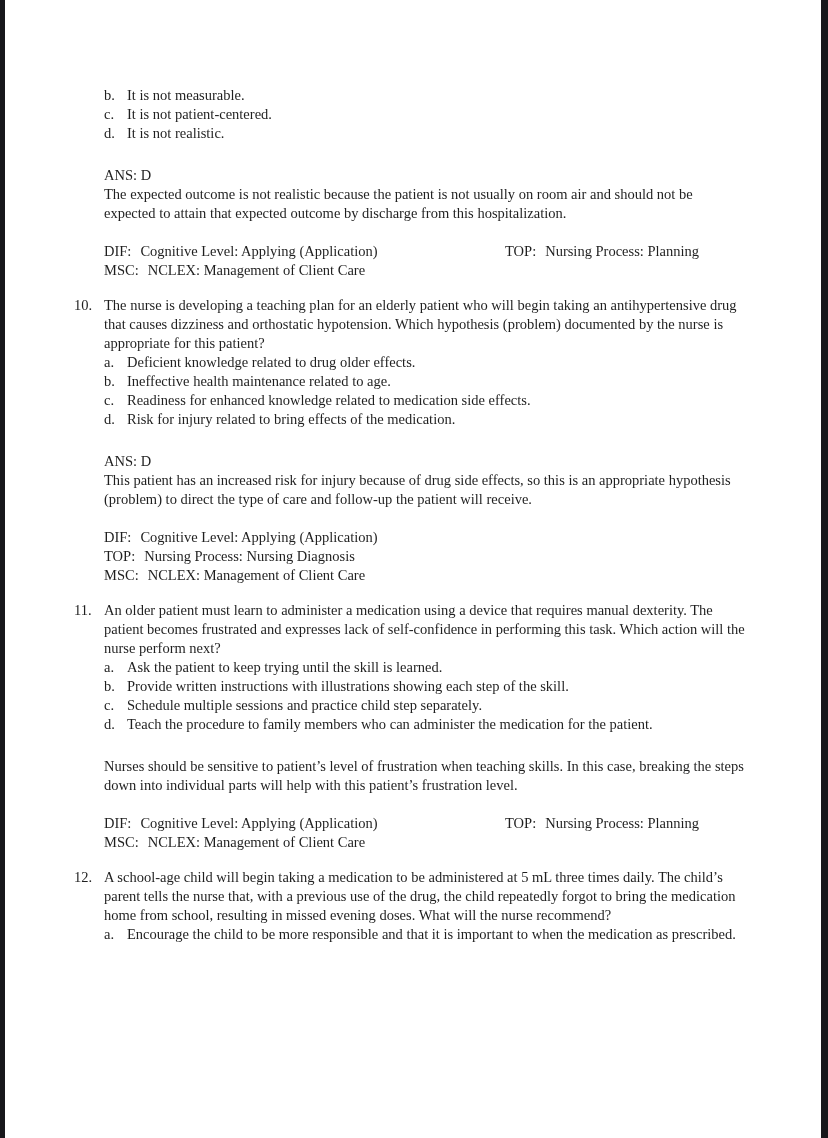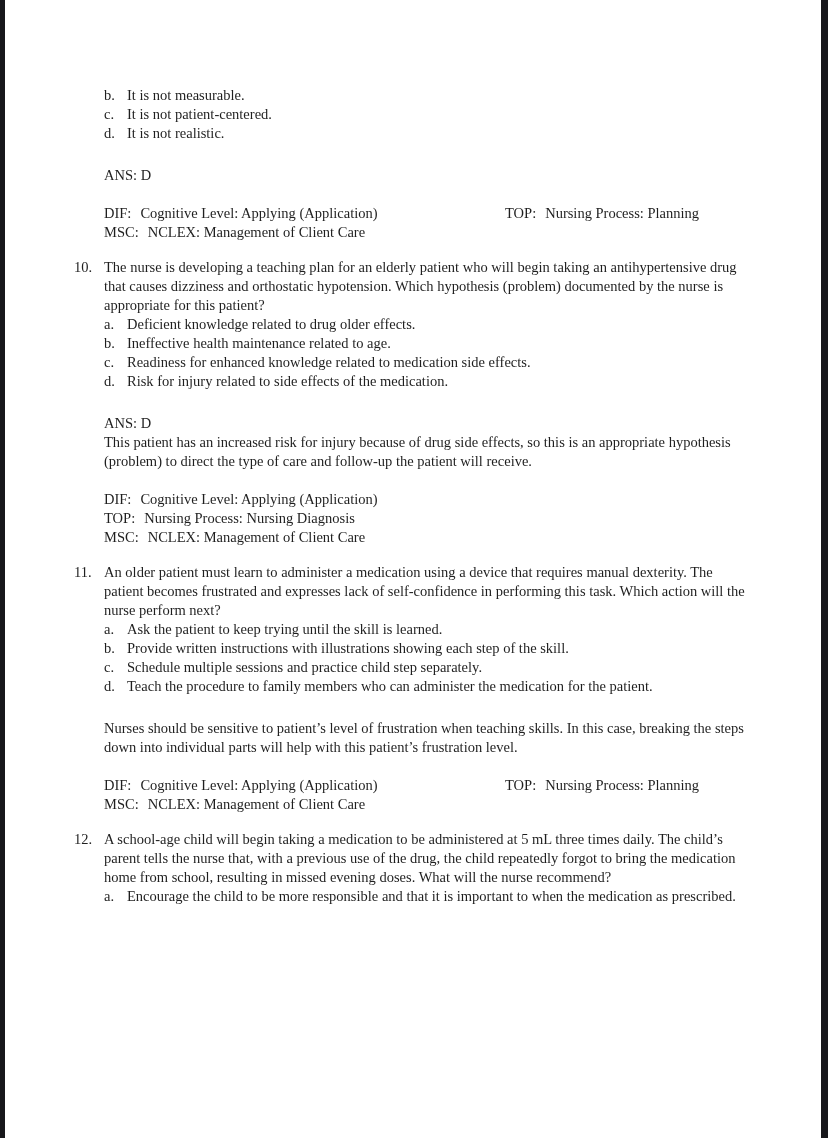--- a/index.html
+++ b/index.html
@@ -49,20 +49,21 @@
     <span class="opt-letter">c.</span>
     <span class="opt-text">It is not patient-centered.</span>
   </div>
         <div class="option">
     <span class="opt-letter">d.</span>
     <span class="opt-text">It is not realistic.</span>
   </div>
       </div>
       <div class="answer">
     <div class="ans-line">ANS: D</div>
+    <div class="rationale">The expected outcome is not realistic because the patient is not usually on room air and should not be expected to attain that expected outcome by discharge from this hospitalization.</div>
   </div>
       <div class="meta">
         <div class="meta-row"><span class="meta-cell"><span class="meta-label">DIF:</span><span class="meta-text">Cognitive Level: Applying (Application)</span></span><span class="meta-cell c2"><span class="meta-label">TOP:</span><span class="meta-text">Nursing Process: Planning</span></span></div>
         <div class="meta-row"><span class="meta-cell"><span class="meta-label">MSC:</span><span class="meta-text">NCLEX: Management of Client Care</span></span></div>
       </div>
       <div class="question">
     <span class="qnum">10.</span>
     <div class="stem">The nurse is developing a teaching plan for an elderly patient who will begin taking an antihypertensive drug that causes dizziness and orthostatic hypotension. Which hypothesis (problem) documented by the nurse is appropriate for this patient?</div>
     <div class="options">
           <div class="option">
@@ -72,21 +73,21 @@
           <div class="option">
     <span class="opt-letter">b.</span>
     <span class="opt-text">Ineffective health maintenance related to age.</span>
   </div>
           <div class="option">
     <span class="opt-letter">c.</span>
     <span class="opt-text">Readiness for enhanced knowledge related to medication side effects.</span>
   </div>
           <div class="option">
     <span class="opt-letter">d.</span>
-    <span class="opt-text">Risk for injury related to side effects of the medication.</span>
+    <span class="opt-text">Risk for injury related to bring effects of the medication.</span>
   </div>
         </div>
   </div>
       <div class="answer">
     <div class="ans-line">ANS: D</div>
     <div class="rationale">This patient has an increased risk for injury because of drug side effects, so this is an appropriate hypothesis (problem) to direct the type of care and follow-up the patient will receive.</div>
   </div>
       <div class="meta">
         <div class="meta-row"><span class="meta-cell"><span class="meta-label">DIF:</span><span class="meta-text">Cognitive Level: Applying (Application)</span></span></div>
         <div class="meta-row"><span class="meta-cell"><span class="meta-label">TOP:</span><span class="meta-text">Nursing Process: Nursing Diagnosis</span></span></div>

